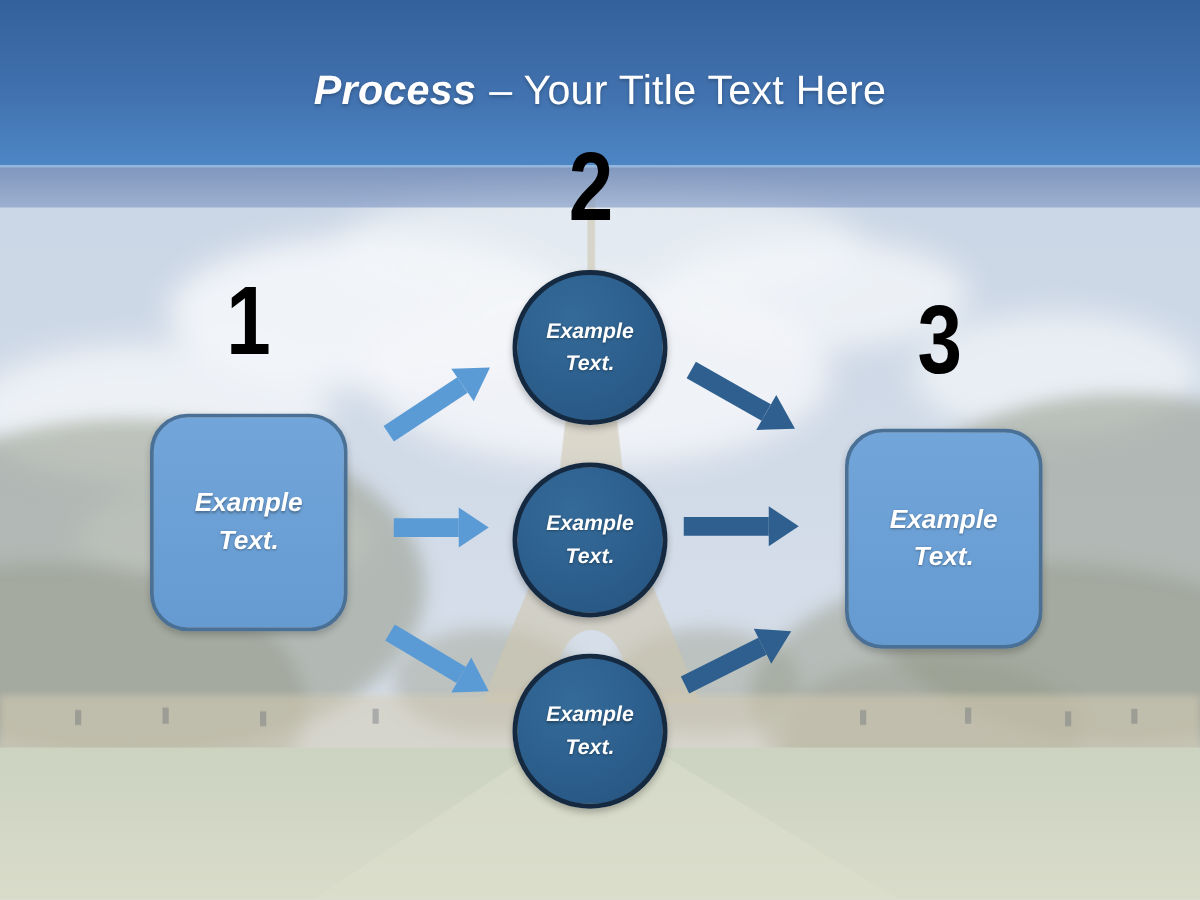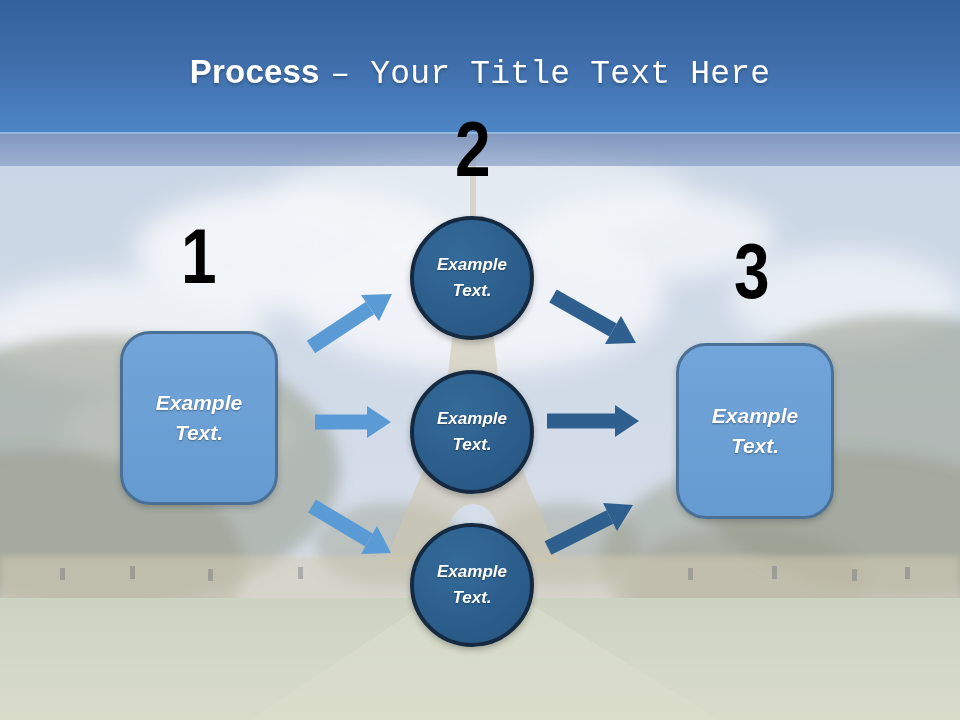--- a/index.html
+++ b/index.html
@@ -19,22 +19,22 @@
   }
   .highlight-strip{
     position:absolute;left:0;top:134px;width:960px;height:32px;
     background:linear-gradient(180deg,rgba(104,130,176,0.75),rgba(128,152,196,0.62));
   }
   .title{
     position:absolute;left:0;top:52px;width:960px;text-align:center;
     color:#ffffff;font-size:33px;line-height:40px;
     text-shadow:0 2px 3px rgba(0,0,0,0.25);letter-spacing:0.2px;
   }
-  .title .t-bold{font-weight:700;}
-  .title .t-reg{font-weight:400;margin-left:0.32em;font-family:Liberation Mono, monospace;}
+  .title .t-bold{font-weight:700;font-style:italic;}
+  .title .t-reg{font-weight:400;margin-left:0.32em;}
   
   .step-num{
     position:absolute;color:#000;font-weight:700;font-size:78px;line-height:78px;
     text-align:center;width:120px;margin-left:-60px;
   }
   .step-num span{display:inline-block;transform:scaleX(0.82);}
   .num1{left:199px;top:217px;}
   .num2{left:473px;top:110px;}
   .num3{left:752px;top:232px;}
   

